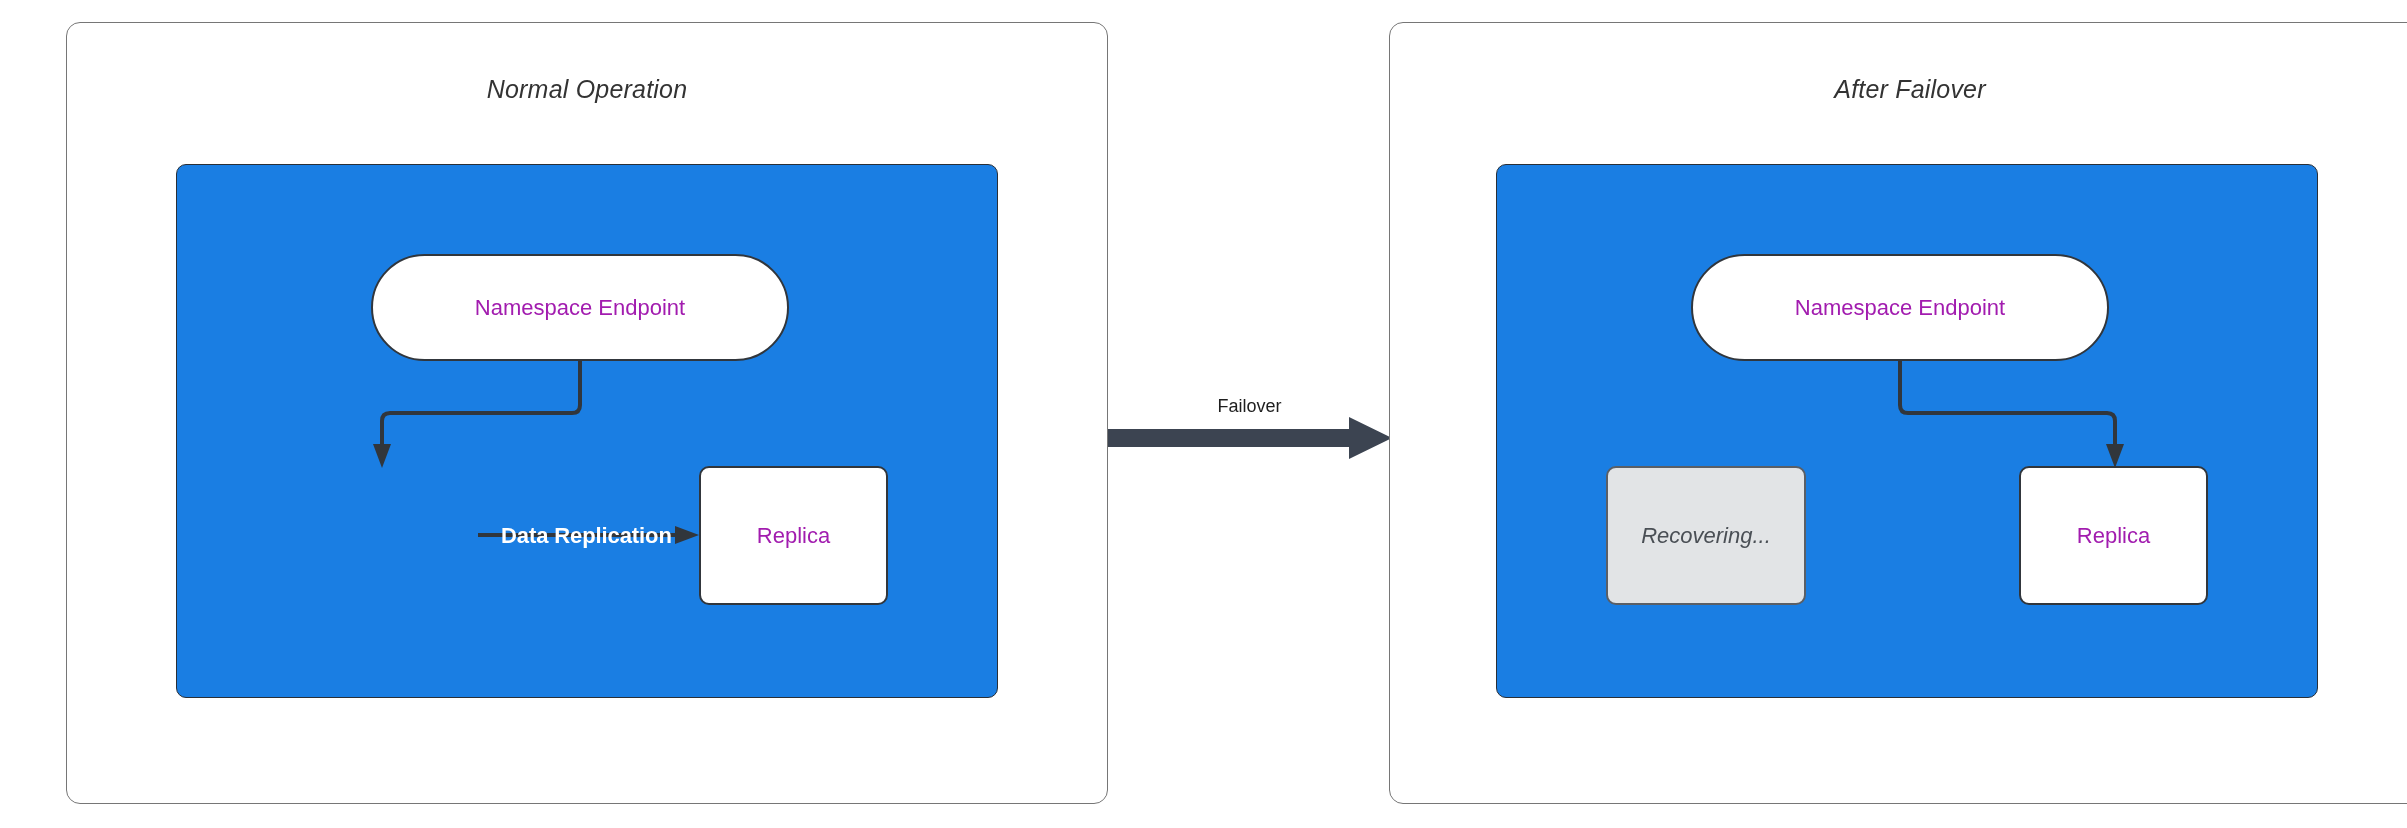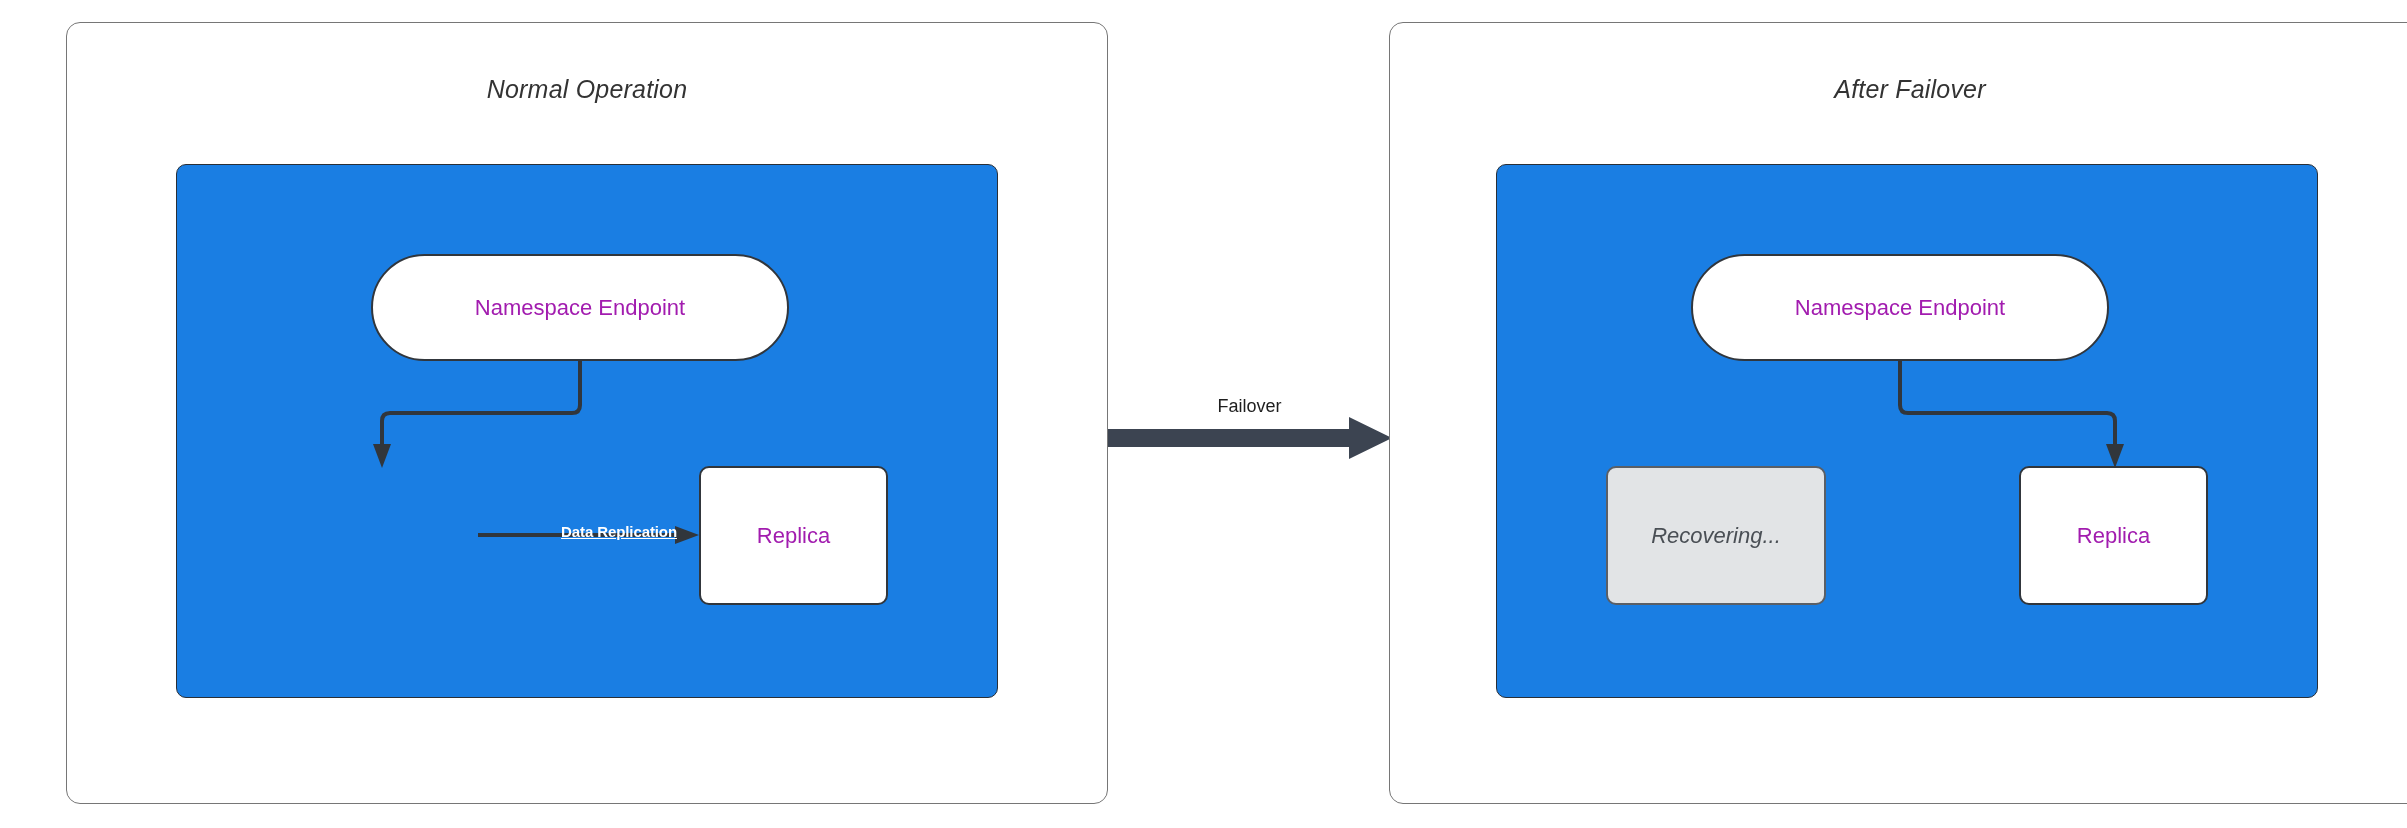--- a/index.html
+++ b/index.html
@@ -81,21 +81,21 @@
     font-style: italic;
   }
 
   
   #node-endpoint-left { left: 325px; top: 254px; width: 418px; height: 107px; }
   #node-primary       { left: 240px; top: 466px; width: 192px; height: 139px; }
   #node-replica-left  { left: 653px; top: 466px; width: 189px; height: 139px; }
 
   
   #node-endpoint-right { left: 1645px; top: 254px; width: 418px; height: 107px; }
-  #node-recovering     { left: 1560px; top: 466px; width: 220px; height: 139px; }
+  #node-recovering     { left: 1560px; top: 466px; width: 200px; height: 139px; }
   #node-replica-right  { left: 1973px; top: 466px; width: 189px; height: 139px; }
 
   
   .edges {
     position: absolute;
     left: 0; top: 0;
     width: 2407px;
     height: 828px;
     pointer-events: none;
     overflow: visible;
@@ -108,26 +108,25 @@
     stroke-linejoin: round;
   }
   .edge-head { fill: #31363c; }
 
   
   #label-data-replication {
     position: absolute;
     left: 455px;
     top: 523px;
     width: 176px;
-    text-align: right;
+    text-align: left;
     color: #ffffff;
     font-weight: bold;
-    font-size: 15px;
+    font-size: 22px;
     letter-spacing: -0.1px;
-    text-decoration: underline;
   }
 
   
   #failover-arrow {
     position: absolute;
     left: 1058px;
     top: 415px;
     width: 290px;
     height: 46px;
   }

